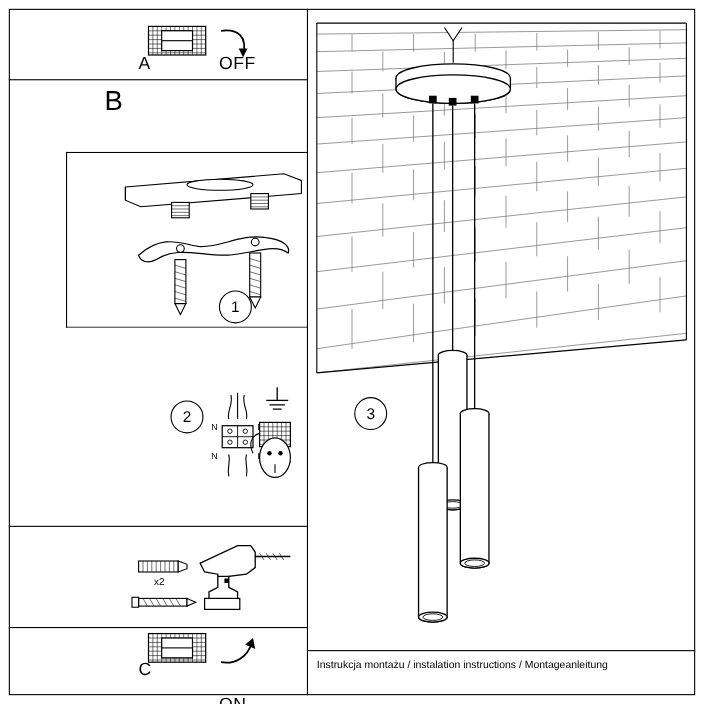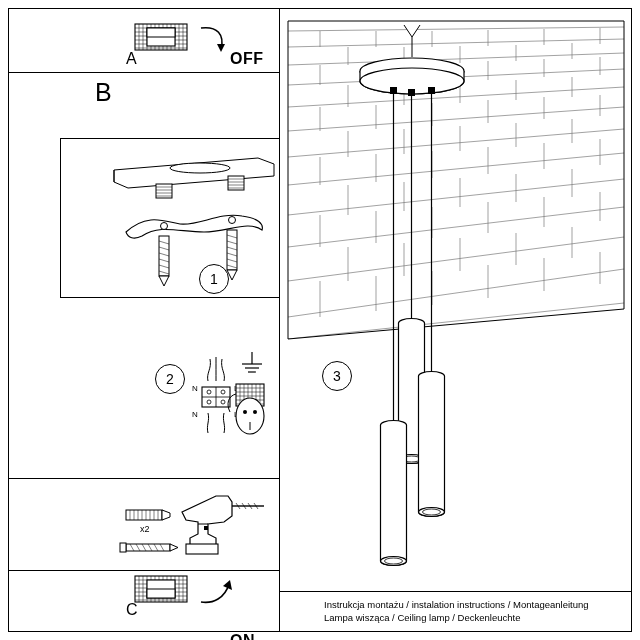--- a/index.html
+++ b/index.html
@@ -75,23 +75,22 @@
     font-size: 16px;
     font-weight: normal;
     letter-spacing: 0.5px;
   }
   .step-letter.big {
     font-size: 25px;
   }
   .state-label {
     position: absolute;
     font-size: 16px;
-    font-weight: bold;
+    font-weight: normal;
     letter-spacing: 0.5px;
-    margin-left: 31px;
   }
   .circle-num {
     position: absolute;
     width: 28px;
     height: 28px;
     border: 1.4px solid #000;
     border-radius: 50%;
     display: flex;
     align-items: center;
     justify-content: center;
@@ -100,21 +99,21 @@
   }
   .caption {
     position: absolute;
     left: 288px;
     top: 598px;
     width: 340px;
     font-size: 9.5px;
     line-height: 13px;
     color: #000;
   }
-  .caption div { white-space: nowrap; margin-left: 36px; }
+  .caption div { white-space: nowrap; }
   svg { display: block; }
   .abs { position: absolute; }
 </style>
 </head>
 <body>
 
 <div class="page">
   <div class="frame"></div>
   <div class="vline"></div>
   <div class="hline-a"></div>
@@ -467,15 +466,14 @@
     <ellipse cx="151.5" cy="503" rx="9" ry="3" fill="#fff" stroke="#000" stroke-width="0.8"></ellipse>
 
     <ellipse cx="113.5" cy="416" rx="13" ry="4.5" fill="#fff" stroke="#000" stroke-width="1.2"></ellipse>
     <path d="M100.5 416 L100.5 552 A13 4.5 0 0 0 126.5 552 L126.5 416" fill="#fff" stroke="#000" stroke-width="1.2"></path>
     <ellipse cx="113.5" cy="552" rx="13" ry="4.5" fill="#fff" stroke="#000" stroke-width="1.2"></ellipse>
     <ellipse cx="113.5" cy="552" rx="9" ry="3" fill="#fff" stroke="#000" stroke-width="0.8"></ellipse>
   </svg>
 
   <div class="caption">
     <div>Instrukcja montażu / instalation instructions / Montageanleitung</div>
-    <div>Lampa wisząca / Ceiling lamp / Deckenleuchte</div>
   </div>
 </div>
 
 </body></html>

